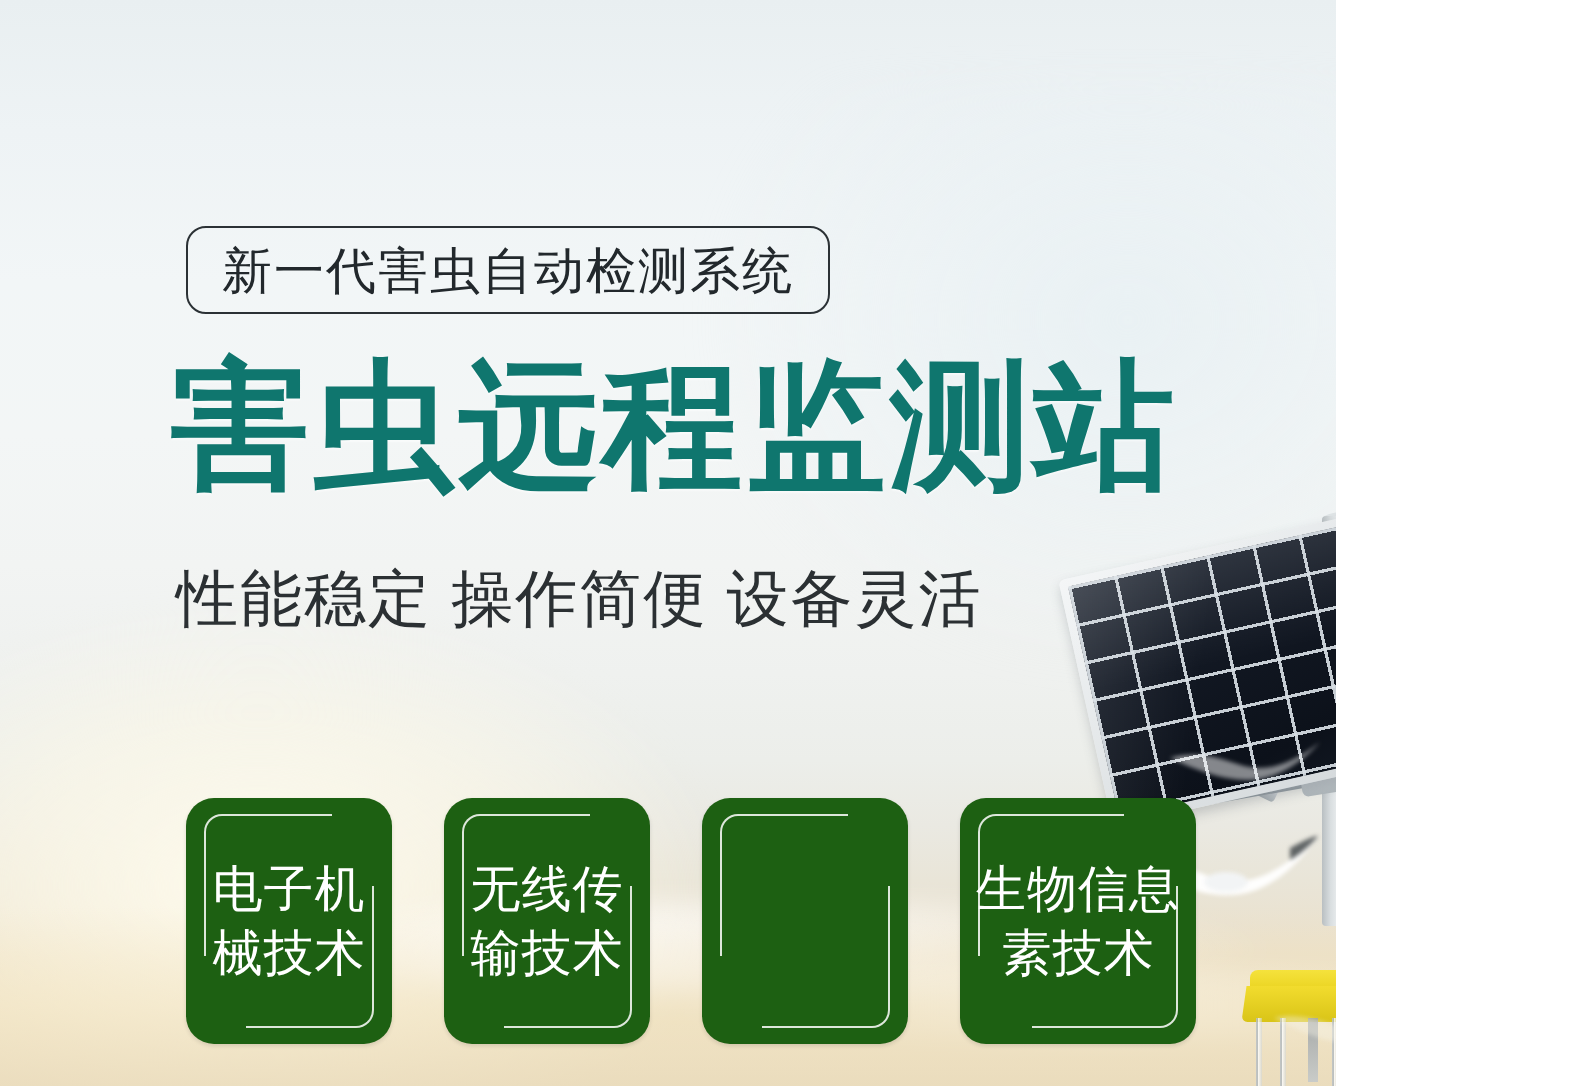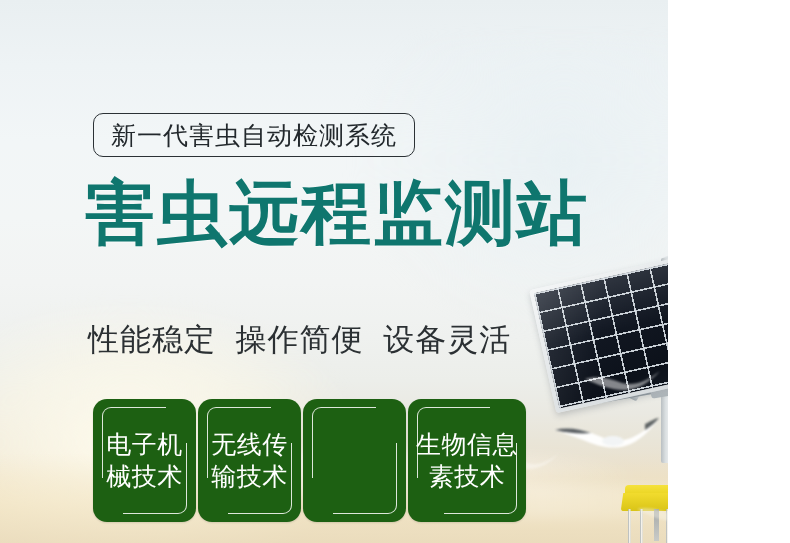--- a/index.html
+++ b/index.html
@@ -100,28 +100,27 @@
   }
 
   
   .subtitle{
     position:absolute; left:88px; top:283px;
     font-size:31px;
     line-height:1.1;
     color:#2b3033;
     letter-spacing:1px;
     white-space:nowrap;
-    font-family:Liberation Mono, monospace;
-    margin-top:42px;
+    font-family:Liberation Sans, sans-serif;
   }
 
   
   .tags{
     position:absolute; left:93px; top:399px;
-    display:flex; align-items:flex-start; gap:2px;
+    display:flex; align-items:flex-start; gap:26px;
   }
   .tag{
     position:relative;
     height:123px;
     background:#1d6012;
     border-radius:14px;
     display:flex; align-items:center; justify-content:center;
     box-shadow:0 1px 2px rgba(0,0,0,.12);
   }
   .tag.w2{ width:103px; }

